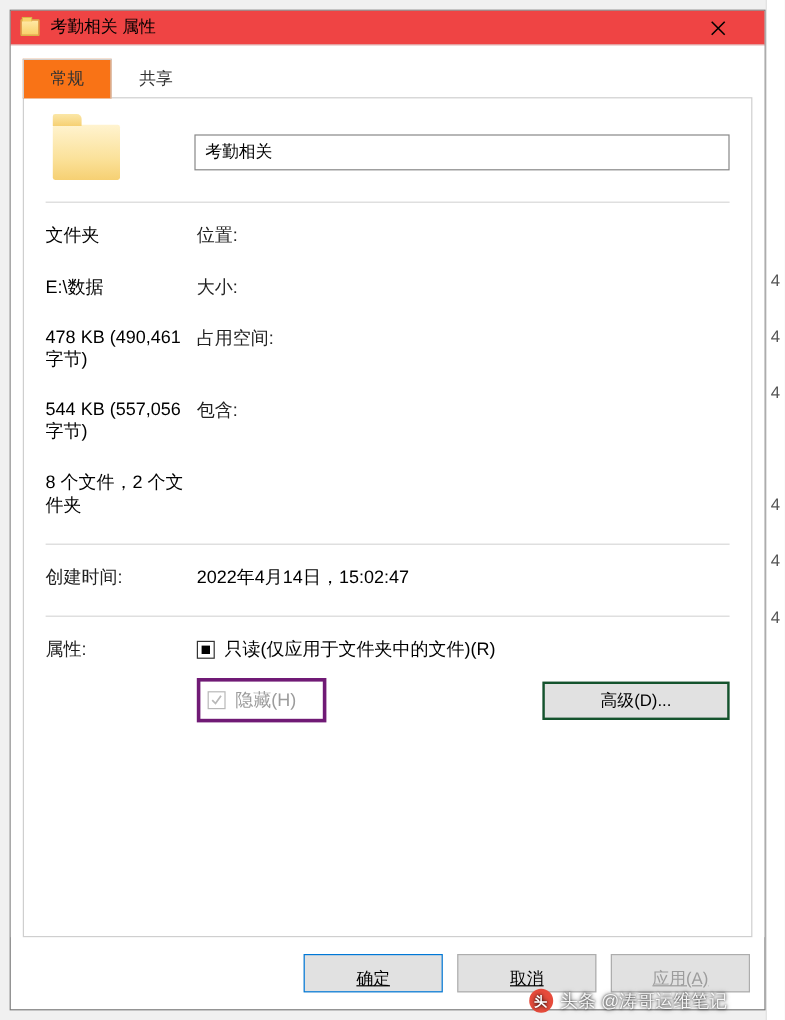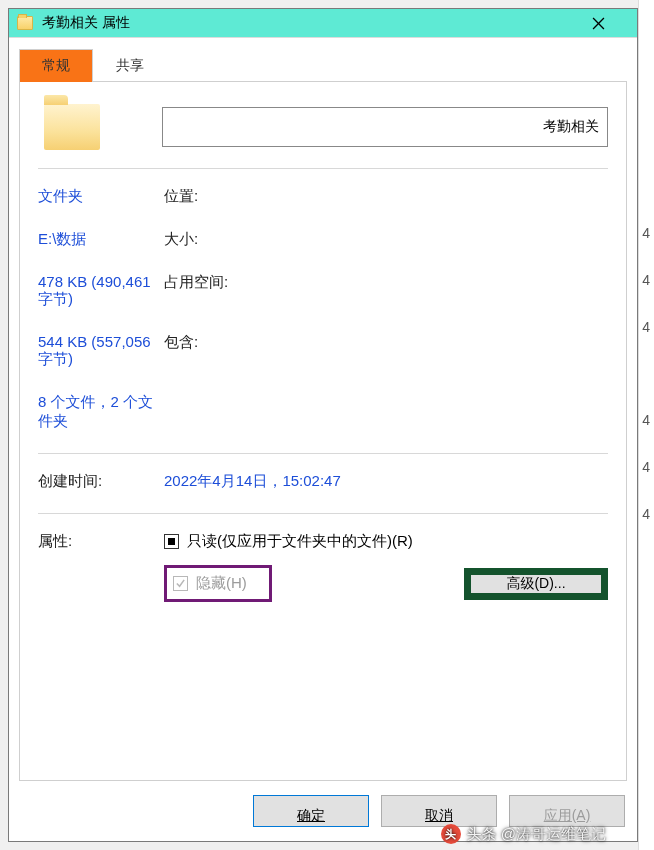--- a/index.html
+++ b/index.html
@@ -40,21 +40,21 @@
     border: 1px solid #7a7a7a;
     display: flex;
     flex-direction: column;
   }
   .titlebar {
     height: 34px;
     display: flex;
     align-items: center;
     padding: 0 16px 0 8px;
     border-bottom: 1px solid #dcdcdc;
-    background: #5eead4;
+    background: #ef4444;
   }
   .titlebar .folder-icon-small {
     width: 16px;
     height: 14px;
     background: linear-gradient(#ffe9a6, #f8d26a);
     border: 1px solid #d9b547;
     border-radius: 1px;
     margin-right: 9px;
     position: relative;
   }
@@ -132,43 +132,42 @@
   .big-folder::before {
     content: "";
     position: absolute;
     left: 0; top: -9px;
     width: 24px; height: 10px;
     background: linear-gradient(#fbe7a8, #f6d073);
     border-radius: 2px 4px 0 0;
   }
   .name-input {
     flex: 1;
-    height: 40px;
+    height: 30px;
     border: 1px solid #888;
     padding: 2px 8px;
     font-size: 14px;
     font-family: inherit;
-    text-align: right;
   }
 
   .sep {
     border: none;
     border-top: 1px solid #d8d8d8;
     margin: 12px 0 18px 0;
   }
 
   .prop-grid {
     display: grid;
     grid-template-columns: 126px 1fr;
     row-gap: 24px;
     font-size: 15px;
     color: #222;
   }
   .prop-label { color: #222; }
-  .prop-value { color: #1d4ed8; }
+  .prop-value { color: #000000; }
 
   .attr-section {
     display: grid;
     grid-template-columns: 126px 1fr;
     font-size: 15px;
   }
   .attr-options { }
   .attr-line1 {
     display: flex;
     align-items: center;
@@ -206,24 +205,24 @@
     background: #fff;
   }
   .grey-check svg {
     position: absolute;
     left: 1px; top: 1px;
     width: 11px; height: 11px;
   }
   .hidden-label { color: #9c9c9c; }
   .adv-btn {
     margin-left: auto;
-    width: 144px;
+    width: 156px;
     height: 32px;
     background: #e1e1e1;
-    border: 7px solid #14532d;
+    border: 2px solid #14532d;
     font-size: 14px;
     font-family: inherit;
     display: flex;
     align-items: center;
     justify-content: center;
   }
 
   .button-row {
     display: flex;
     justify-content: flex-end;

